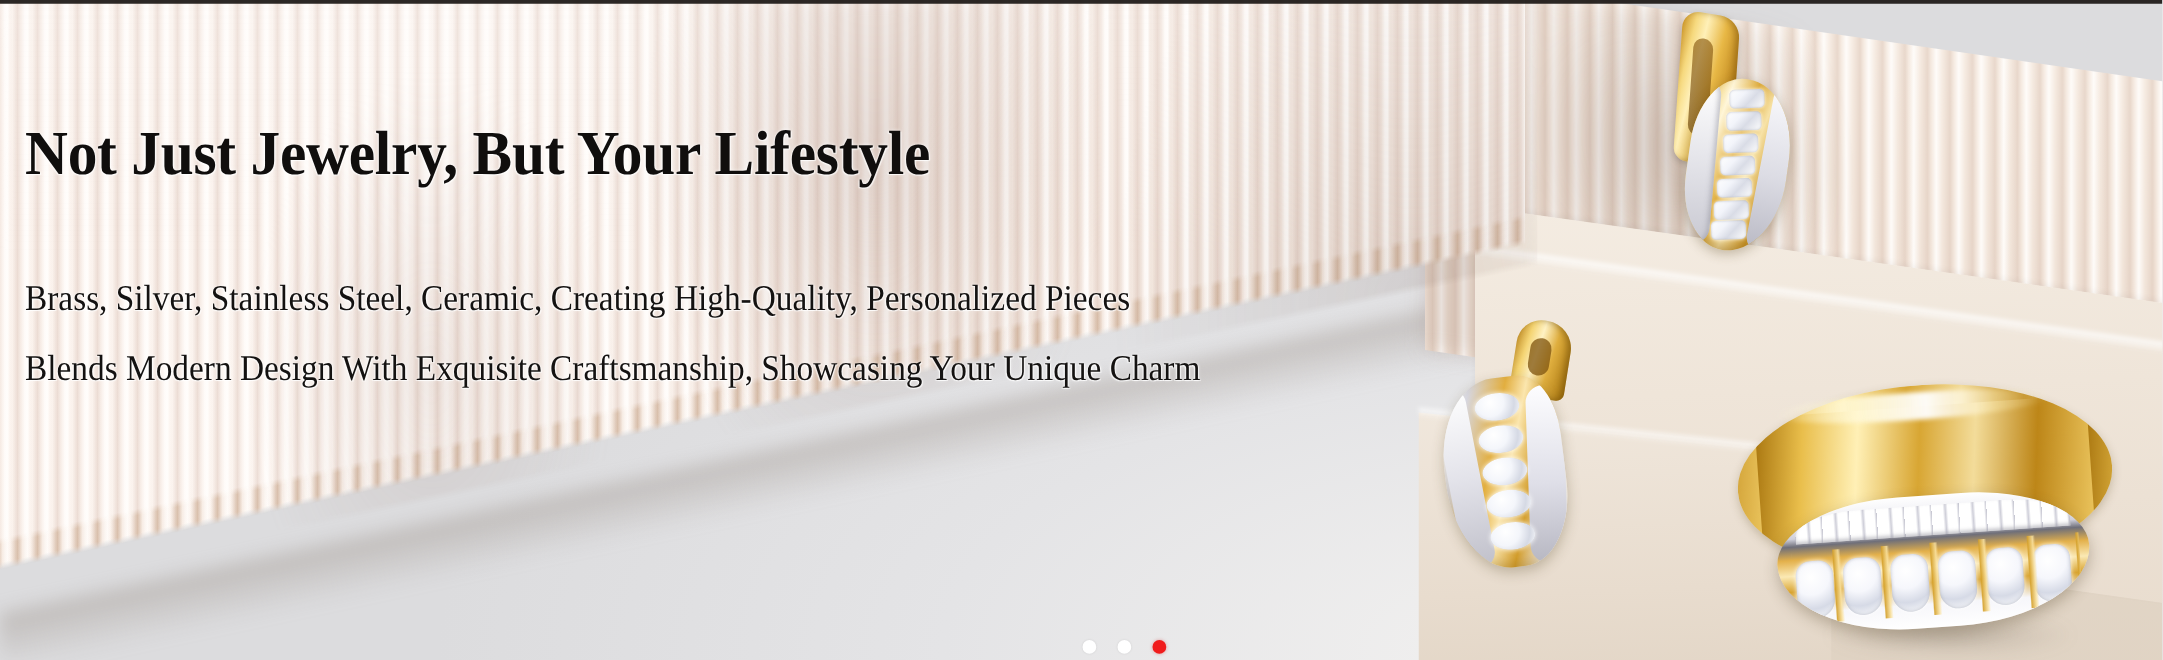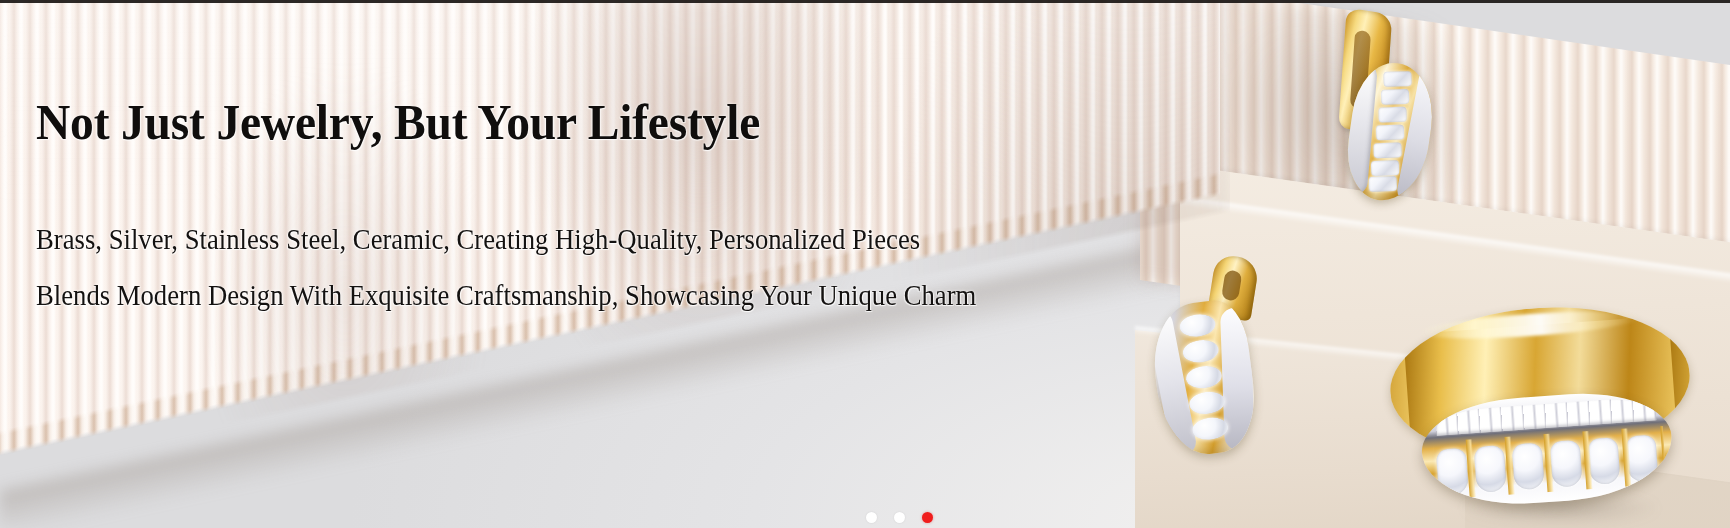--- a/index.html
+++ b/index.html
@@ -306,21 +306,21 @@
       rgba(214,163,47,.92) 33px, rgba(250,226,160,.85) 37px, rgba(0,0,0,0) 39px);
   }
   .ring-shadow {
     position:absolute; left:40px; top:180px; width:280px; height:60px;
     background:radial-gradient(ellipse 140px 24px at 140px 28px, rgba(110,100,88,.3) 0%, rgba(110,100,88,0) 72%);
     filter:blur(6px);
   }
 
   
   .content {
-    position:absolute; left:16px; top:0; width:1470px; height:528px;
+    position:absolute; left:0; top:0; width:1470px; height:528px;
     padding-left:30px;
   }
   .headline {
     position:absolute; left:20px; top:95px;
     font-family:"Liberation Serif", serif;
     font-weight:bold;
     font-size:50px;
     line-height:1.08;
     letter-spacing:-0.2px;
     color:#100E0D;

